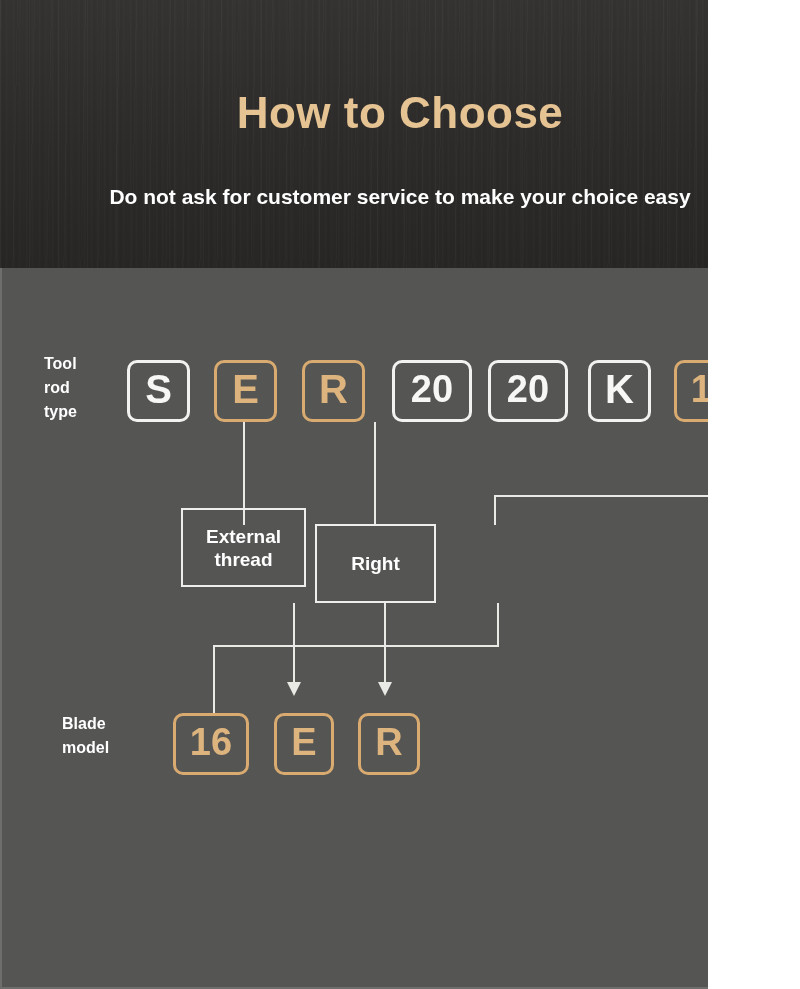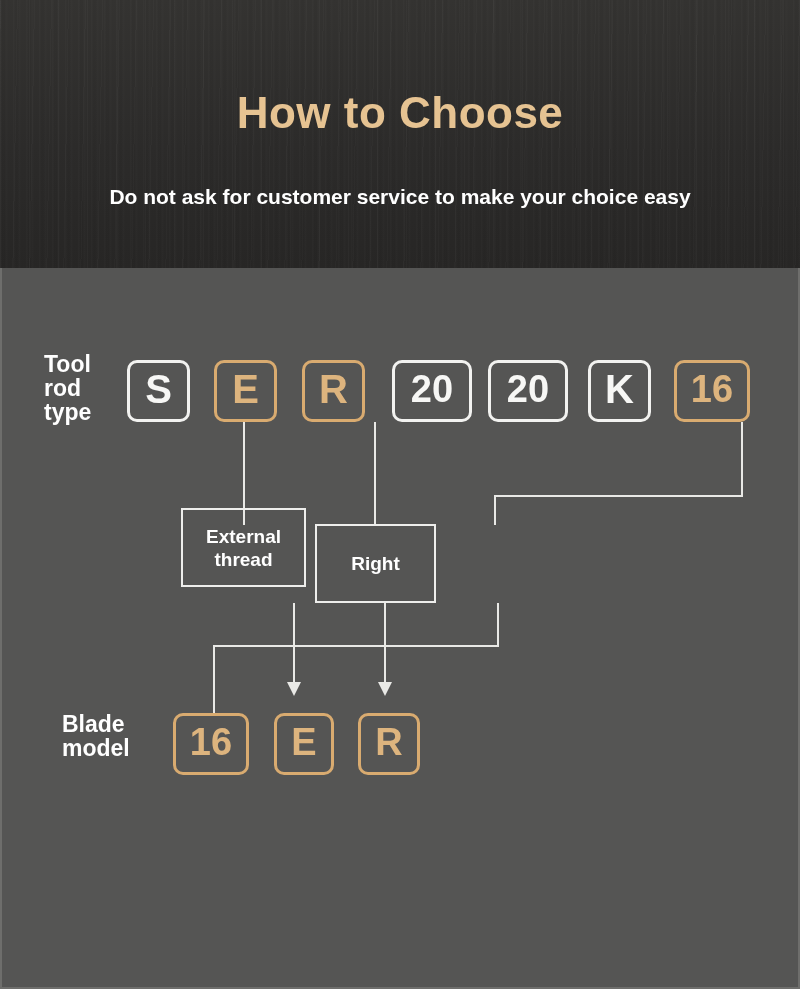--- a/index.html
+++ b/index.html
@@ -5,21 +5,21 @@
   html, body {
     margin: 0;
     padding: 0;
     background: #ffffff;
   }
   body {
     font-family: "Liberation Sans", sans-serif;
   }
   #page {
     position: relative;
-    width: 800px;
+    width: 708px;
     height: 989px;
     overflow: hidden;
     background: #555554;
   }
 
   
   #header {
     position: absolute;
     left: 0;
     top: 0;
@@ -95,21 +95,21 @@
     border-bottom: 2px solid #6e6e6c;
     box-sizing: border-box;
     overflow: hidden;
   }
 
   
   .row-label {
     position: absolute;
     color: #ffffff;
     font-weight: bold;
-    font-size: 23px;
+    font-size: 16px;
     line-height: 24px;
     white-space: pre-line;
     text-align: left;
   }
   #label-tool-rod { left: 44px; top: 352px; }
   #label-blade    { left: 62px; top: 712px; }
 
   
   .code-box {
     position: absolute;

